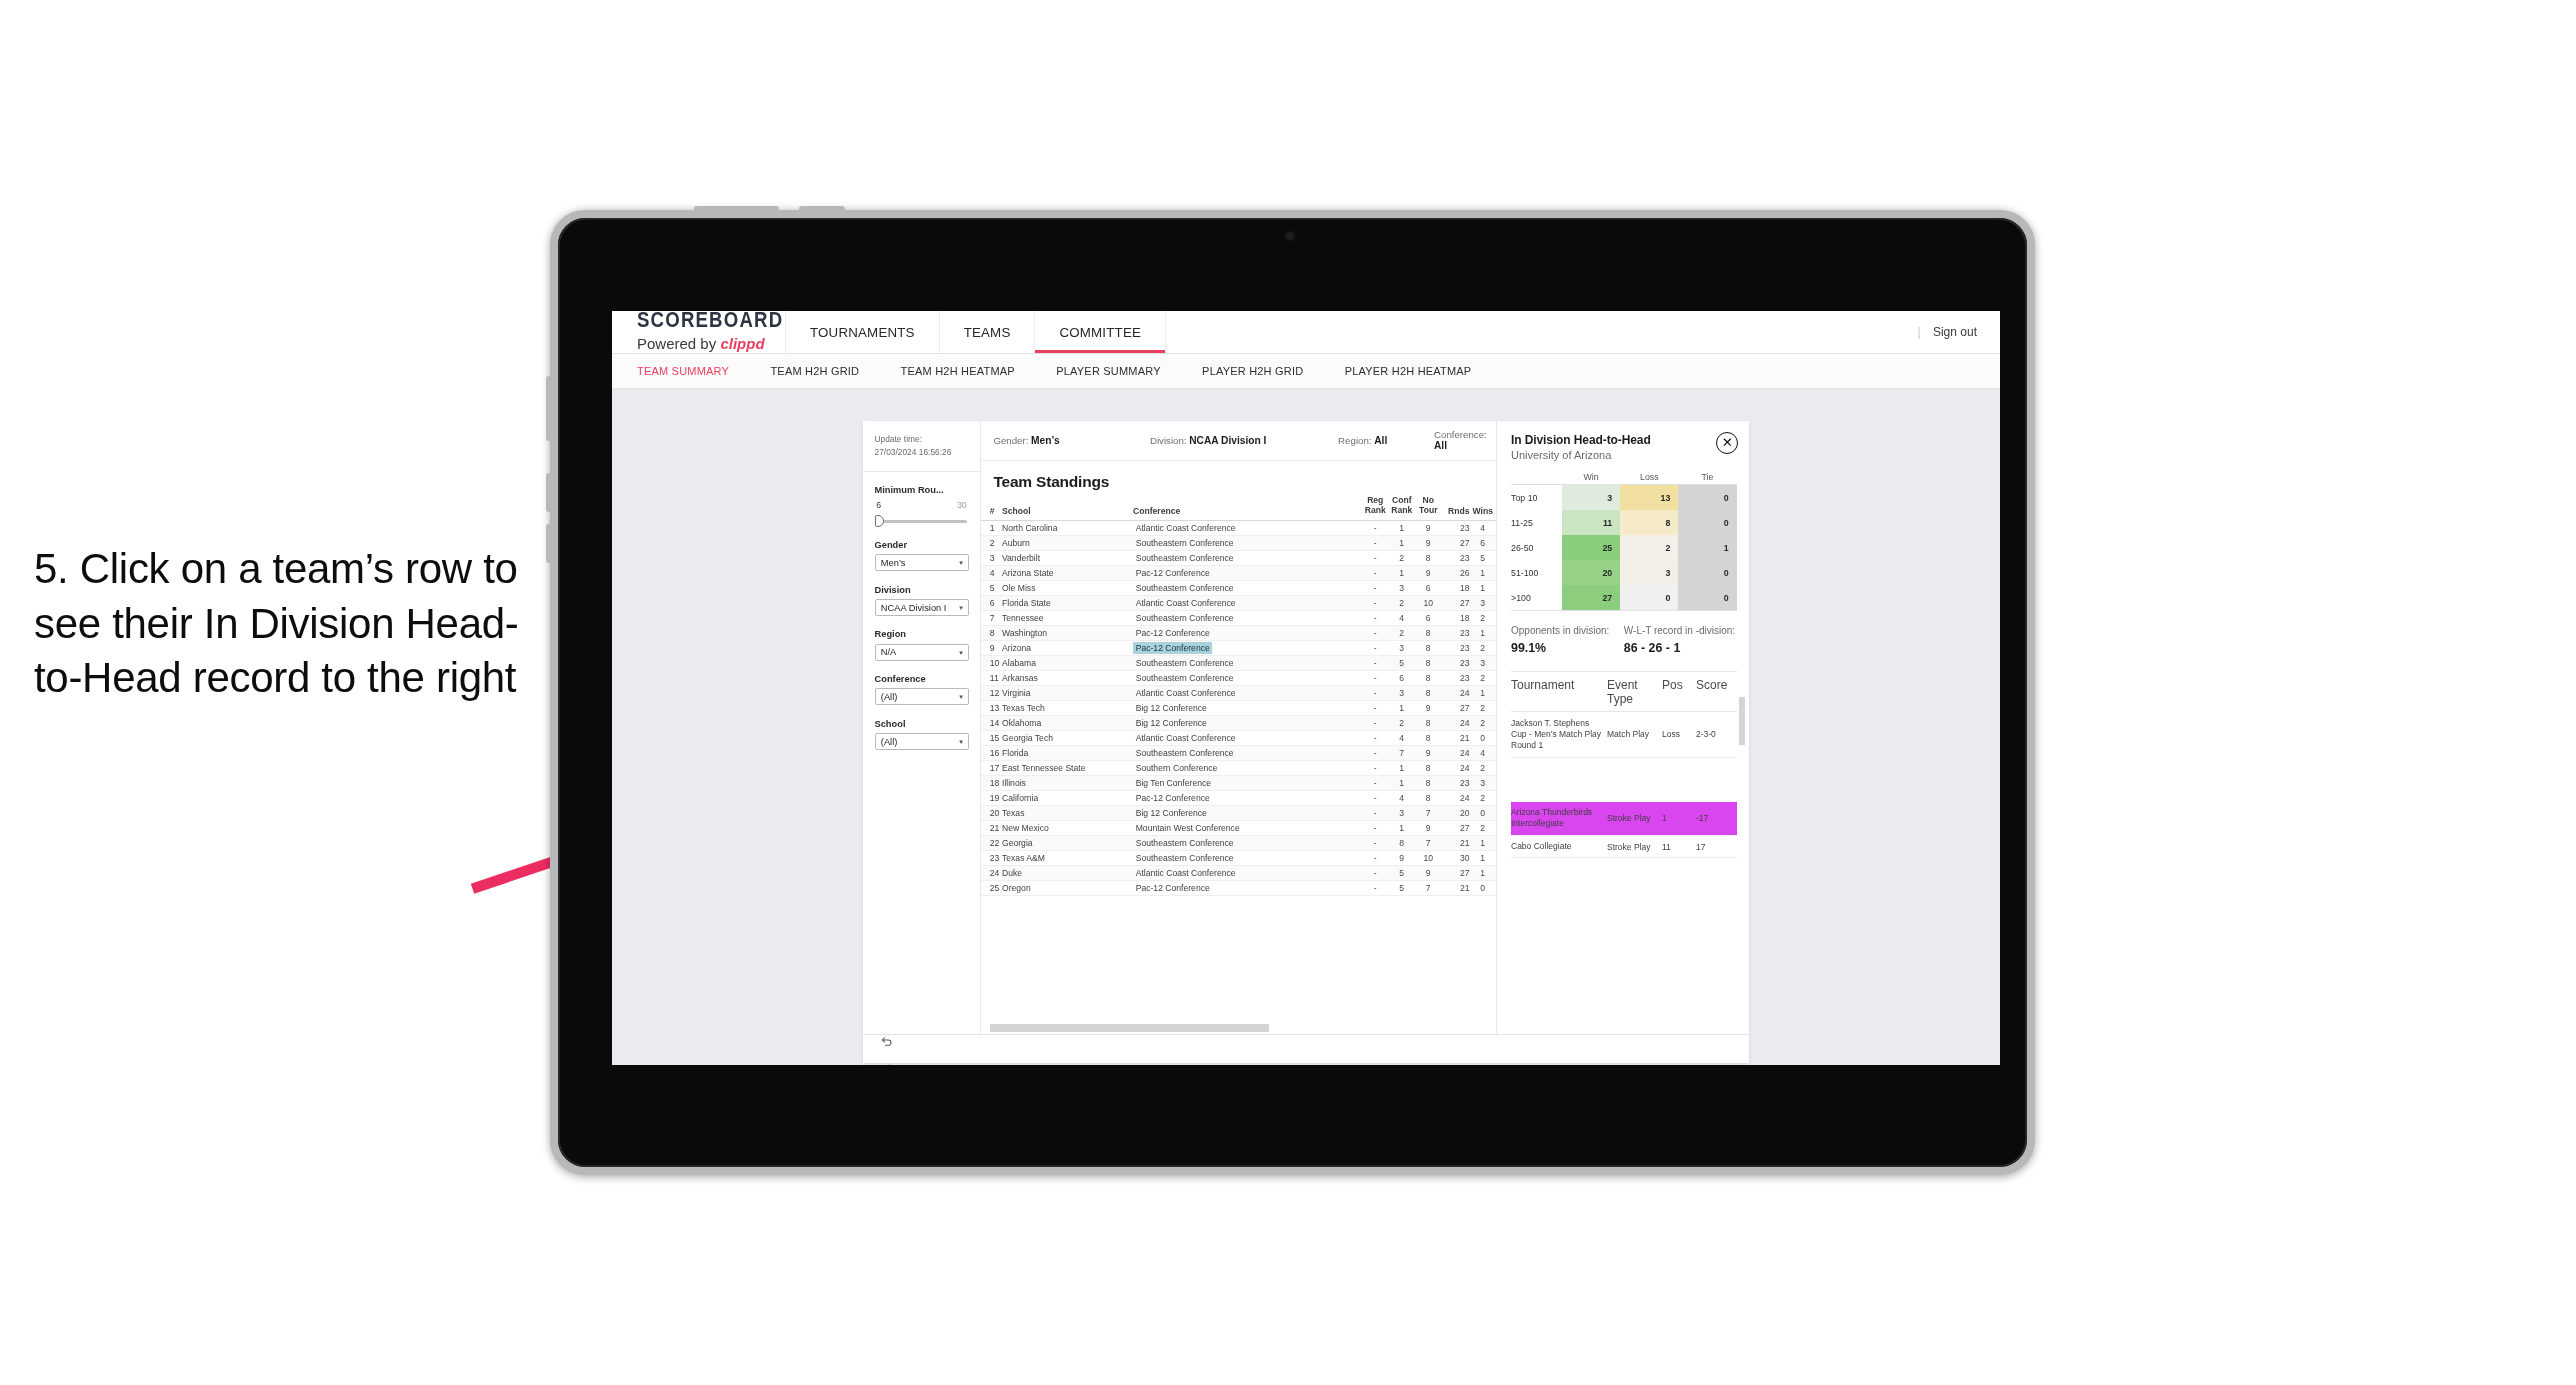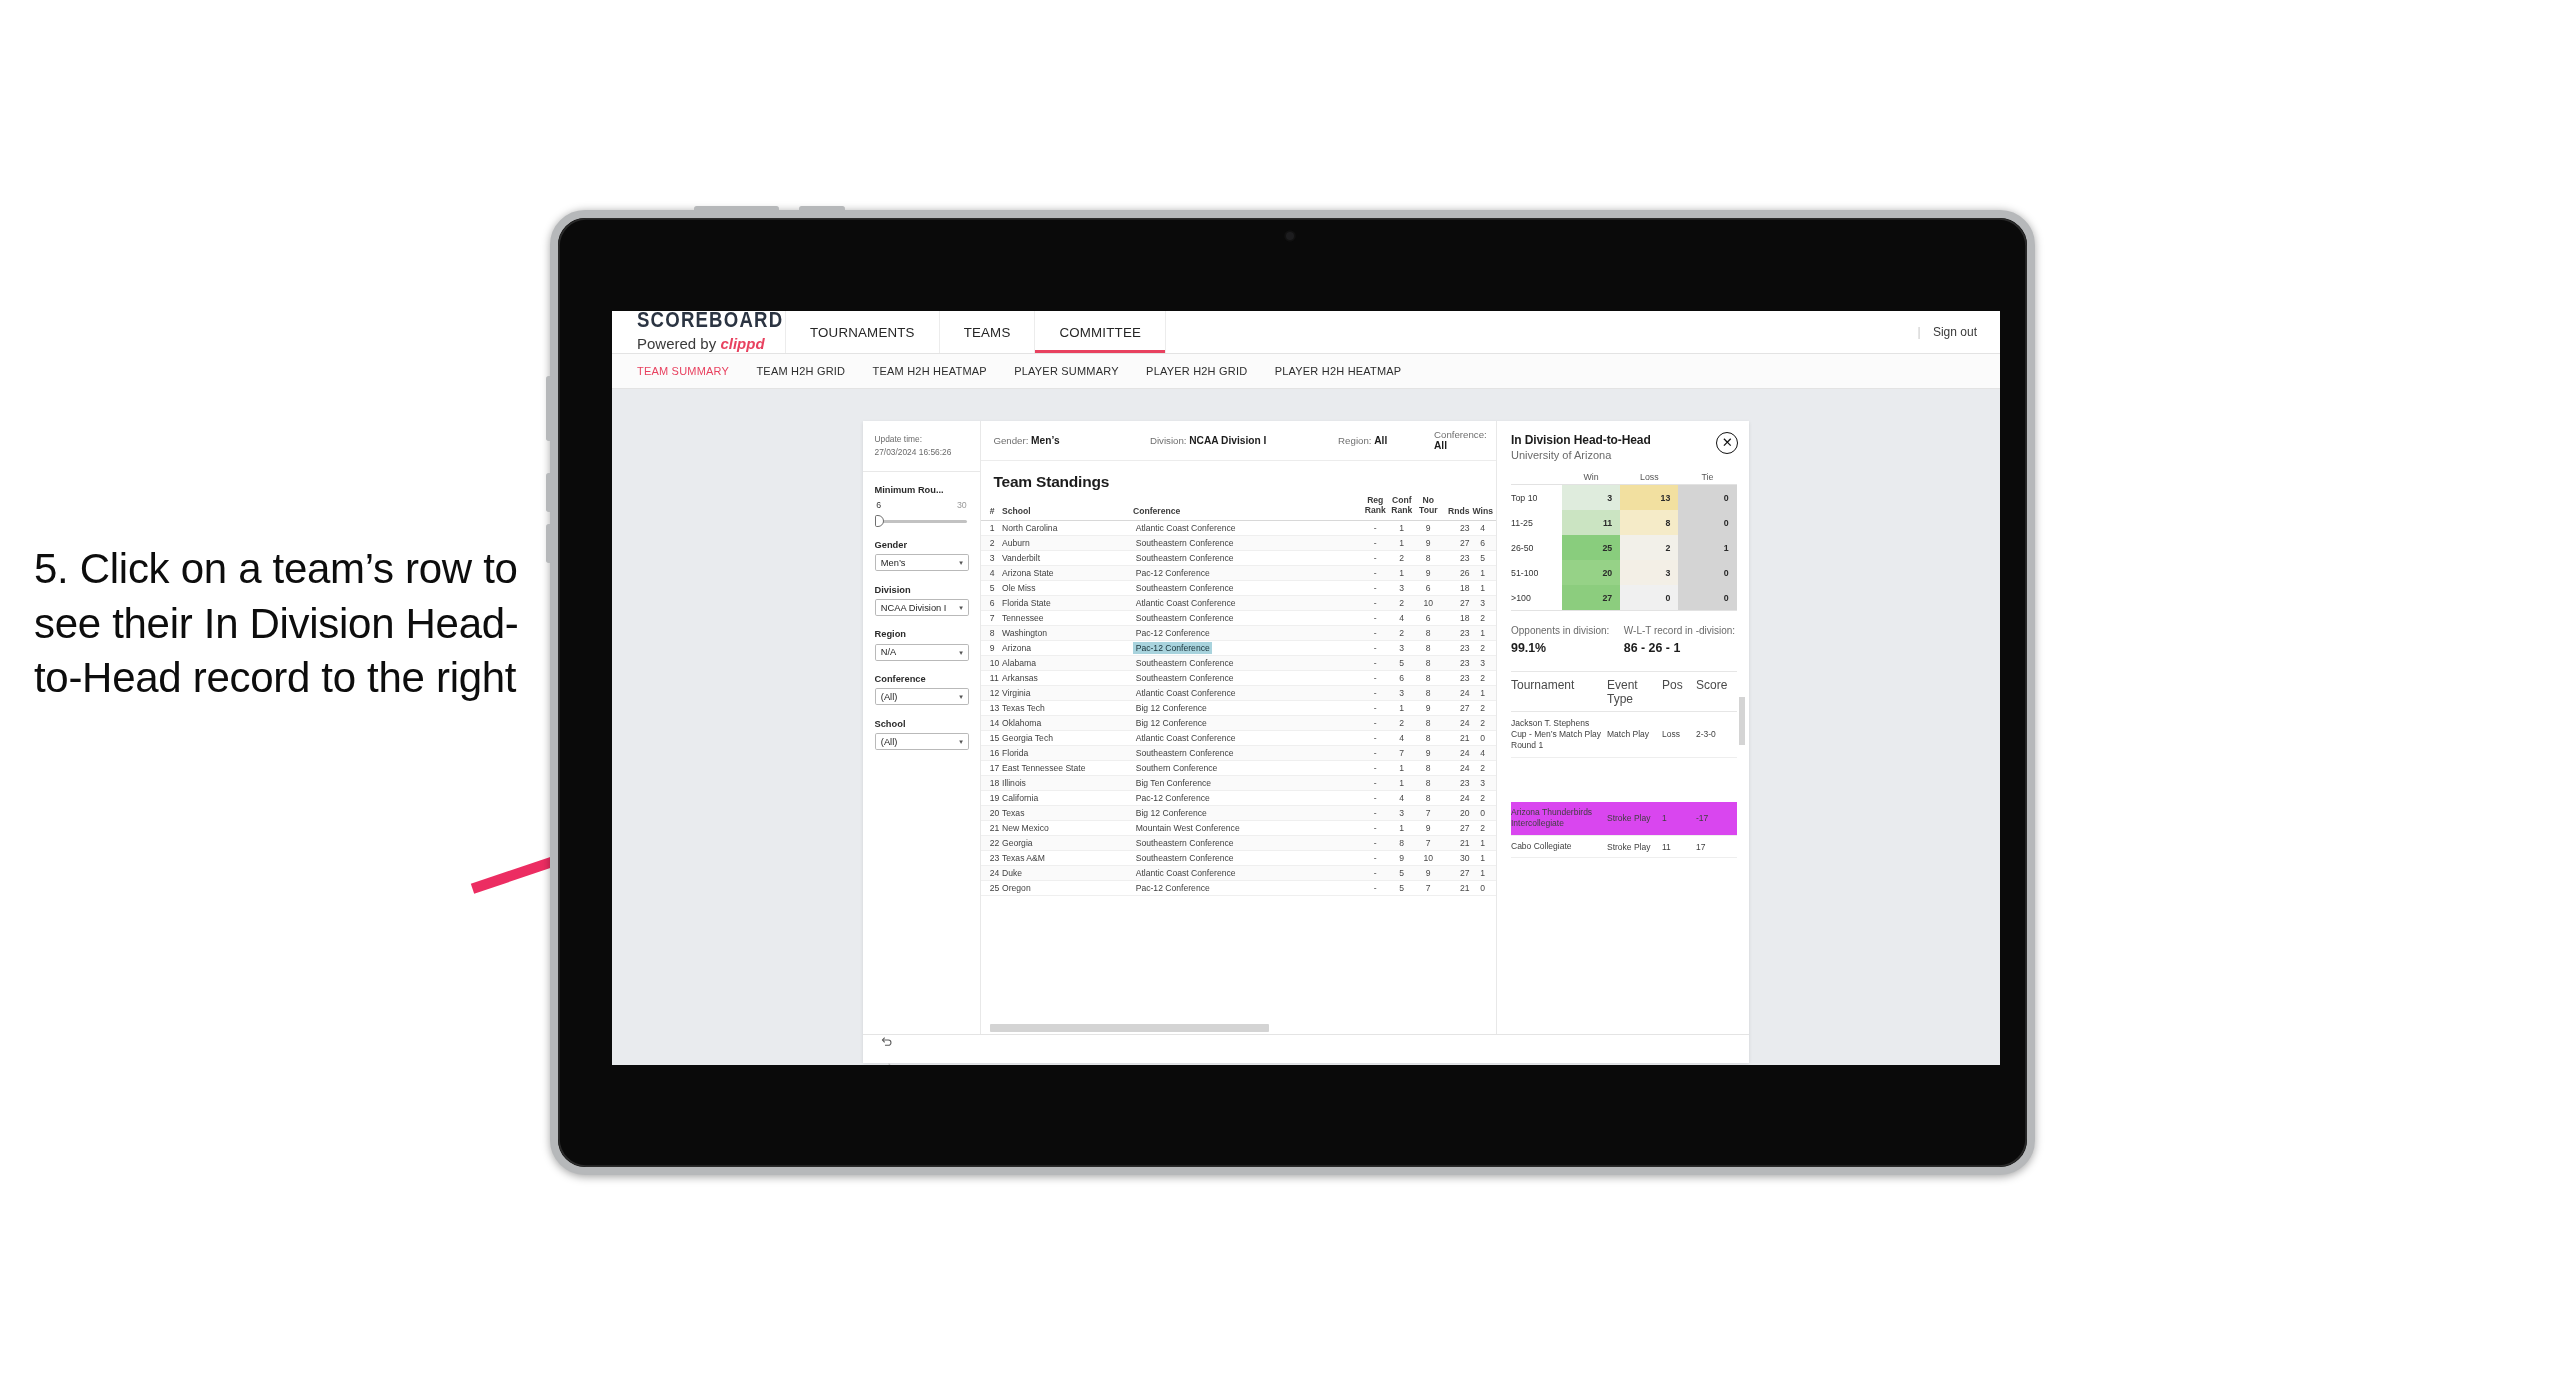--- a/index.html
+++ b/index.html
@@ -76,21 +76,21 @@
   .navitem.active::after{
     content:""; position:absolute; left:0; right:0; bottom:0; height:2.7px; background:#e8415f;
   }
   #navright { margin-left:auto; display:flex; align-items:center; padding-right:23px;
               font-size:12px; color:#3a3a3a; gap:12.4px; }
   #navright .divider { color:#c9c9c9; }
 
   
   #subtabs {
     height: 35px; background:#fbfbfb; display:flex; align-items:center;
-    padding-left: 25px; gap: 0; border-bottom:0.9px solid #e3e3e3;
+    padding-left: 25px; gap: 14px; border-bottom:0.9px solid #e3e3e3;
   }
   .subtab { font-size: 11px; color:#2d2d2d; letter-spacing:0.2px; padding-right: 27.4px; cursor:pointer; }
   .subtab.active { color:#e8415f; }
 
   
   #vizwrap { padding: 32px 0 0 0; display:flex; justify-content:center; }
   #viz {
     width: 886px; height: 642px; background:#ffffff;
     box-shadow: 0 0.9px 3.5px rgba(0,0,0,.10);
     display:flex; flex-direction:column;

